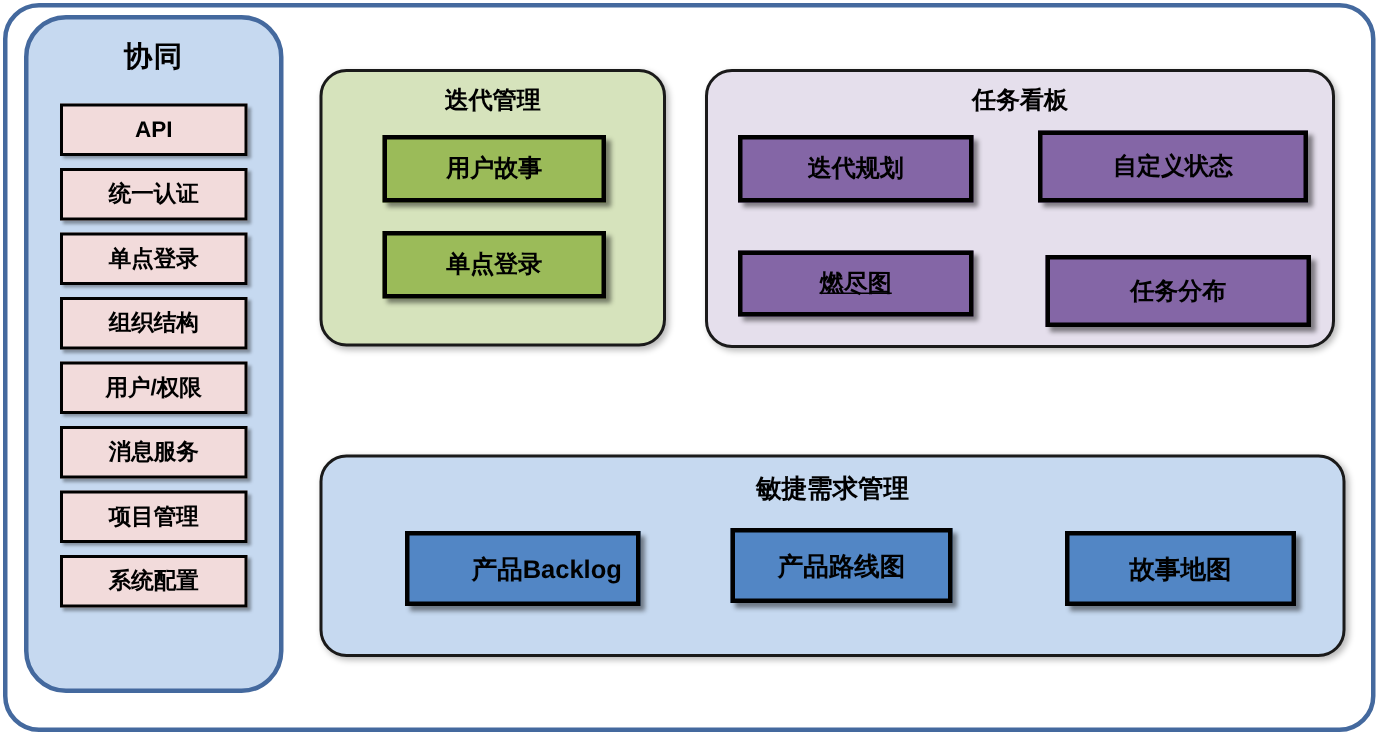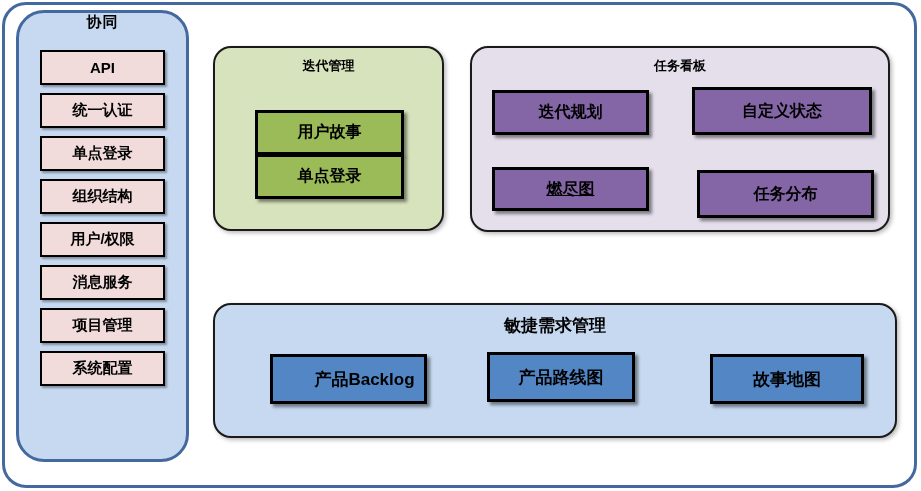--- a/index.html
+++ b/index.html
@@ -13,49 +13,49 @@
     position:absolute;left:2px;top:2px;width:915px;height:486px;
     border:3px solid #44699E;border-radius:24px;background:#ffffff;
   }
   
   .sidebar{
     position:absolute;left:16px;top:10px;width:173px;height:452px;
     background:#C6D9F0;border:3px solid #44699E;border-radius:28px;
     display:flex;flex-direction:column;align-items:center;
   }
   .sidebar-title{
-    font-size:15px;font-weight:bold;letter-spacing:1px;
+    margin-top:12px;font-size:19px;font-weight:bold;letter-spacing:1px;
   }
   .sidebar-items{
     margin-top:18px;display:flex;flex-direction:column;gap:8px;align-items:center;
   }
   .pill{
     width:125px;height:35px;background:#F2DBDB;border:2px solid #000;
     display:flex;align-items:center;justify-content:center;
     font-size:15px;font-weight:bold;
     box-shadow:2px 2px 2px rgba(0,0,0,0.35);
   }
   
   .group{
     position:absolute;border:2px solid #1a1a1a;border-radius:18px;
     box-shadow:2px 2px 4px rgba(0,0,0,0.28);
   }
   .group-title{
     position:absolute;left:0;right:0;top:9px;text-align:center;
-    font-size:13px;font-weight:bold;
+    font-size:16px;font-weight:bold;
   }
   .gitem{
     position:absolute;border:3px solid #000;
     display:flex;align-items:center;justify-content:center;
     font-size:16px;font-weight:bold;color:#000;
     box-shadow:3px 3px 3px rgba(0,0,0,0.45);
   }
   .group-iteration{left:213px;top:46px;width:231px;height:185px;background:#D6E3BC;}
   .gitem-green{background:#9BBB59;}
-  .gi-user-story{left:40px;top:42px;width:149px;height:45px;margin-top:20px;}
+  .gi-user-story{left:40px;top:42px;width:149px;height:45px;}
   .gi-iter-plan{left:40px;top:106px;width:149px;height:45px;}
 
   .group-kanban{left:470px;top:46px;width:420px;height:186px;background:#E5DFEC;}
   .gitem-purple{background:#8466A6;}
   .gi-task-card{left:20px;top:42px;width:157px;height:45px;}
   .gi-custom-status{left:220px;top:39px;width:180px;height:48px;}
   .gi-burndown{left:20px;top:119px;width:157px;height:44px;text-decoration:underline;}
   .gi-task-dist{left:225px;top:122px;width:177px;height:48px;}
 
   .group-agile{left:213px;top:303px;width:684px;height:135px;background:#C6D9F0;}

